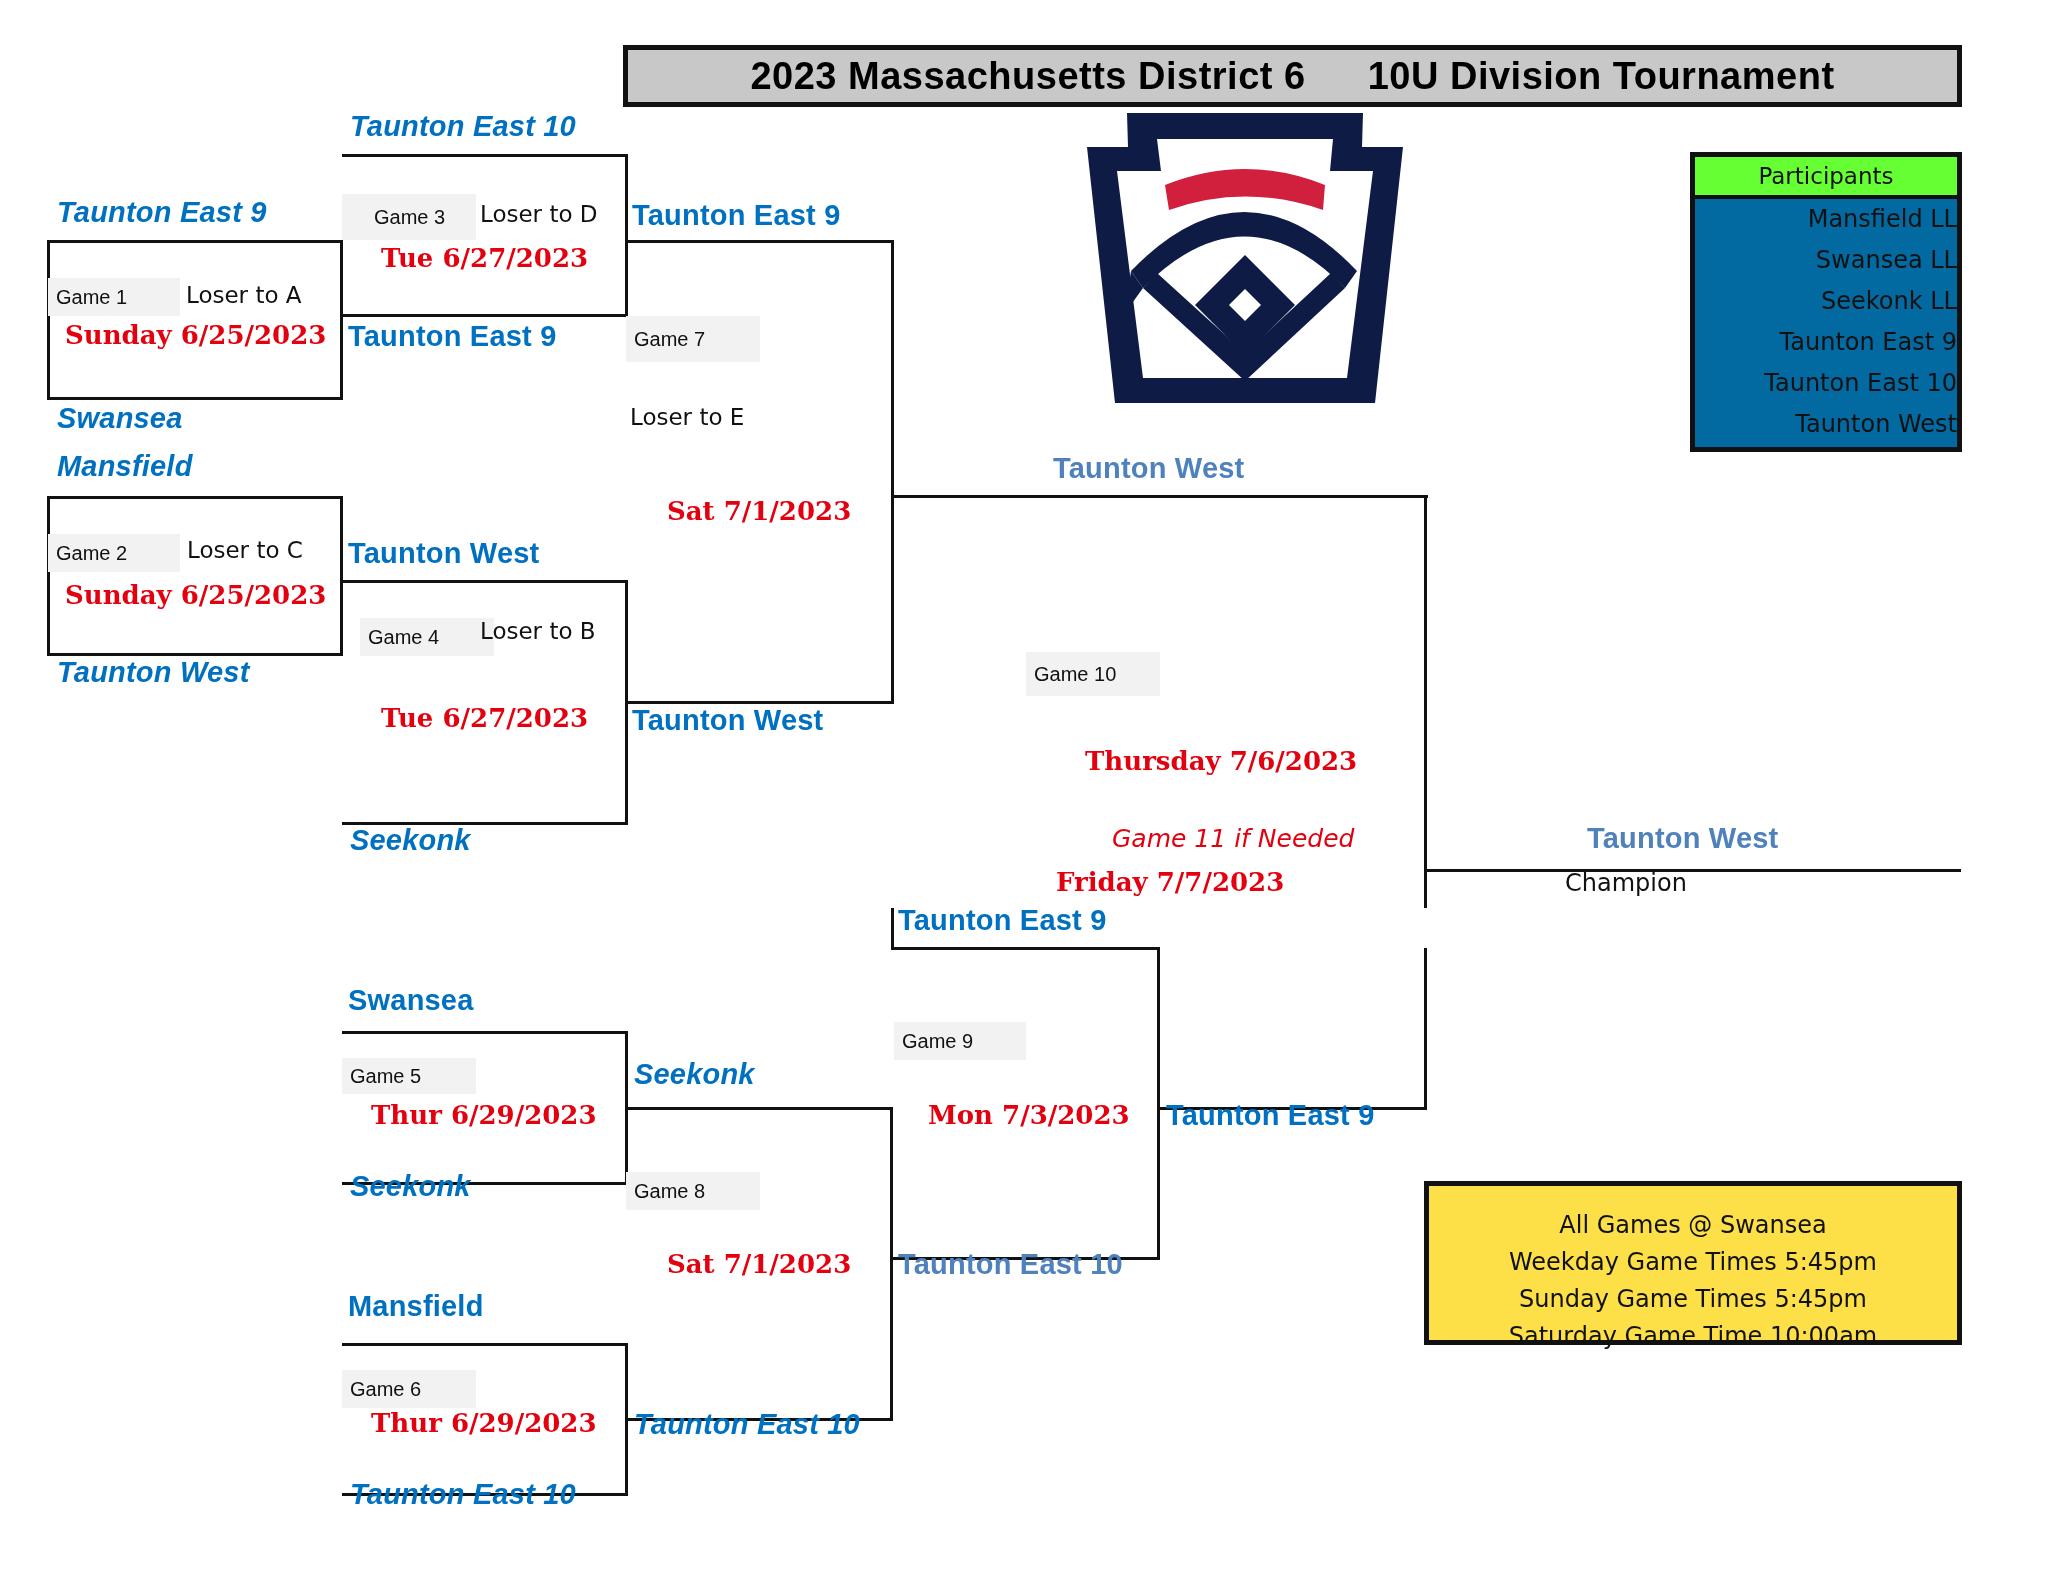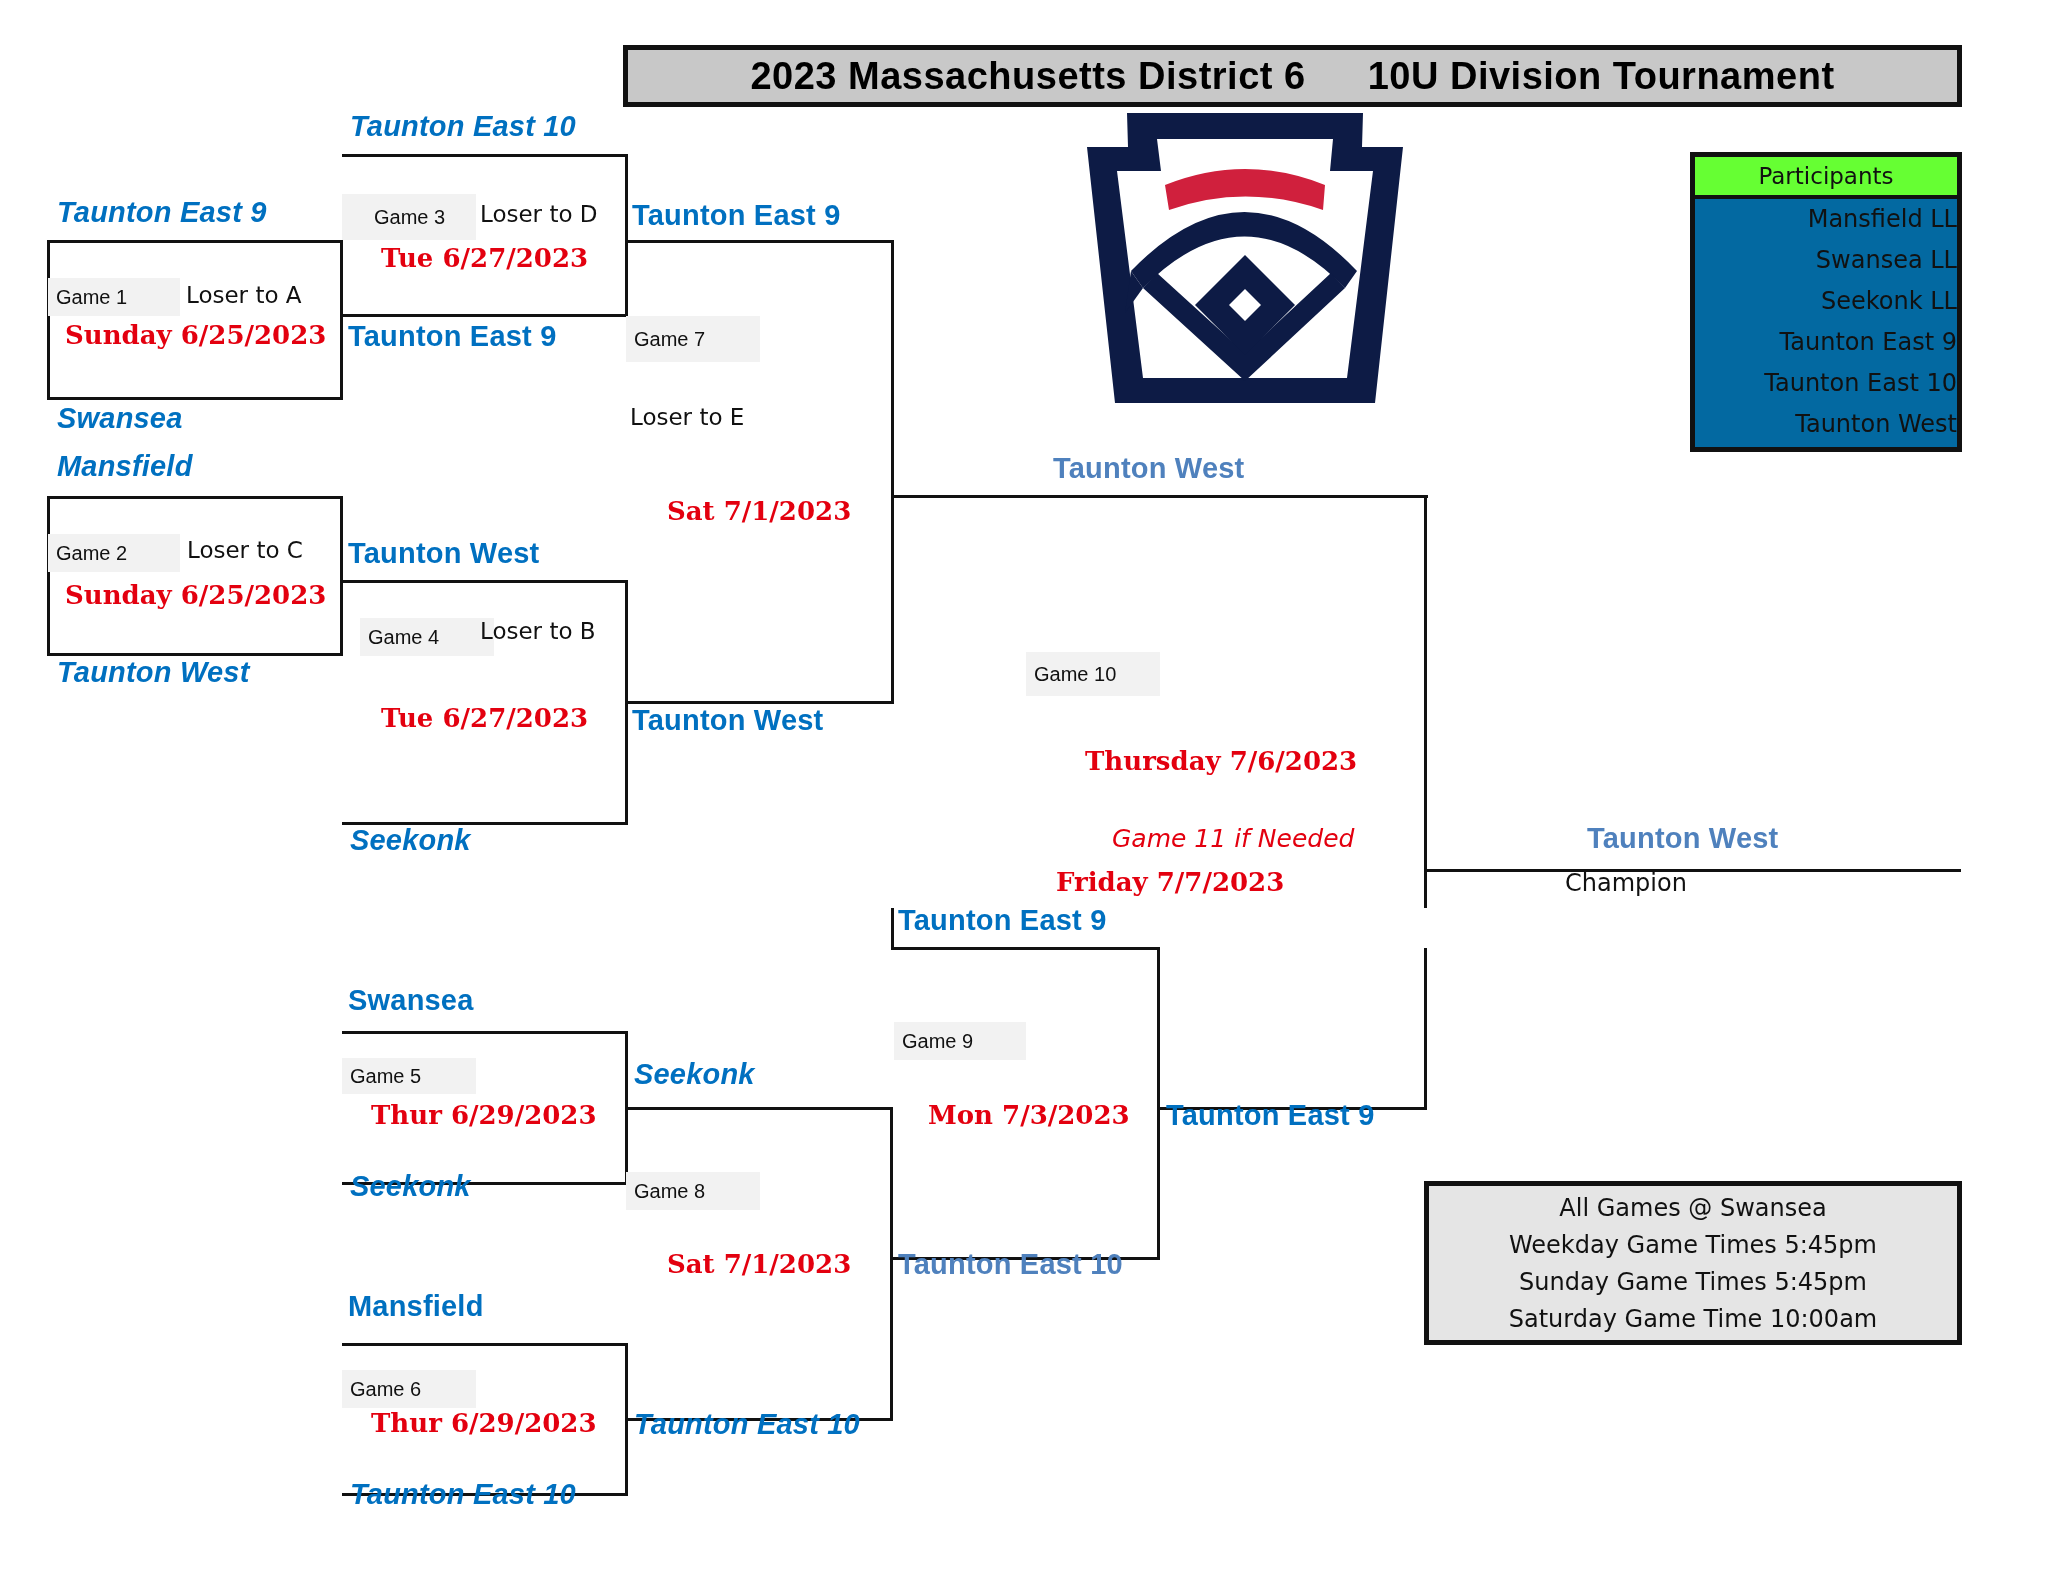--- a/index.html
+++ b/index.html
@@ -12,21 +12,21 @@
   .team.light { color: #4f81bd; }
   .date { font-family: "DejaVu Serif", serif; font-weight: bold; font-size: 26px; color: #e3000f; }
   .game-tag { position: absolute; background: #f2f2f2; font-family: "Liberation Sans", sans-serif; font-size: 20px; color: #111; padding-left: 8px; box-sizing: border-box; display: flex; align-items: center; }
   .loser { font-family: "DejaVu Sans", sans-serif; font-size: 23px; color: #111; }
   .title-box { position: absolute; left: 623px; top: 45px; width: 1339px; height: 62px; background: #c8c8c8; border: 5px solid #111; box-sizing: border-box; display: flex; align-items: center; justify-content: center; }
   .title-text { font-family: "Liberation Sans", sans-serif; font-weight: bold; font-size: 38px; color: #000000; letter-spacing: 0.5px; }
   .title-text span { display: inline-block; }
   .participants { position: absolute; left: 1690px; top: 152px; width: 272px; height: 300px; border: 5px solid #111; box-sizing: border-box; background: #0369a1; }
   .participants .hdr { height: 38px; background: #66ff33; border-bottom: 4px solid #111; display: flex; align-items: center; justify-content: center; font-family: "DejaVu Sans", sans-serif; font-size: 23px; color: #111; }
   .participants .item { text-align: right; font-family: "DejaVu Sans", sans-serif; font-size: 24px; color: #111; height: 41px; line-height: 41px; }
-  .info { position: absolute; left: 1424px; top: 1181px; width: 538px; height: 164px; background: #e5e5e5; border: 5px solid #111; box-sizing: border-box; padding-top: 4px; }
+  .info { position: absolute; left: 1424px; top: 1181px; width: 538px; height: 164px; background: #fde047; border: 5px solid #111; box-sizing: border-box; padding-top: 21px; }
   .info .line { text-align: center; font-family: "DejaVu Sans", sans-serif; font-size: 24px; color: #111; height: 37px; line-height: 37px; }
   .champ-label { font-family: "DejaVu Sans", sans-serif; font-size: 24px; color: #111; }
   .game11 { font-family: "DejaVu Sans", sans-serif; font-style: italic; font-size: 25px; color: #e3000f; }
 </style>
 </head>
 <body>
 
 <div class="title-box">
   <div class="title-text">
     <span>2023 Massachusetts District 6</span><span style="width:62px"></span><span>10U Division Tournament</span>

